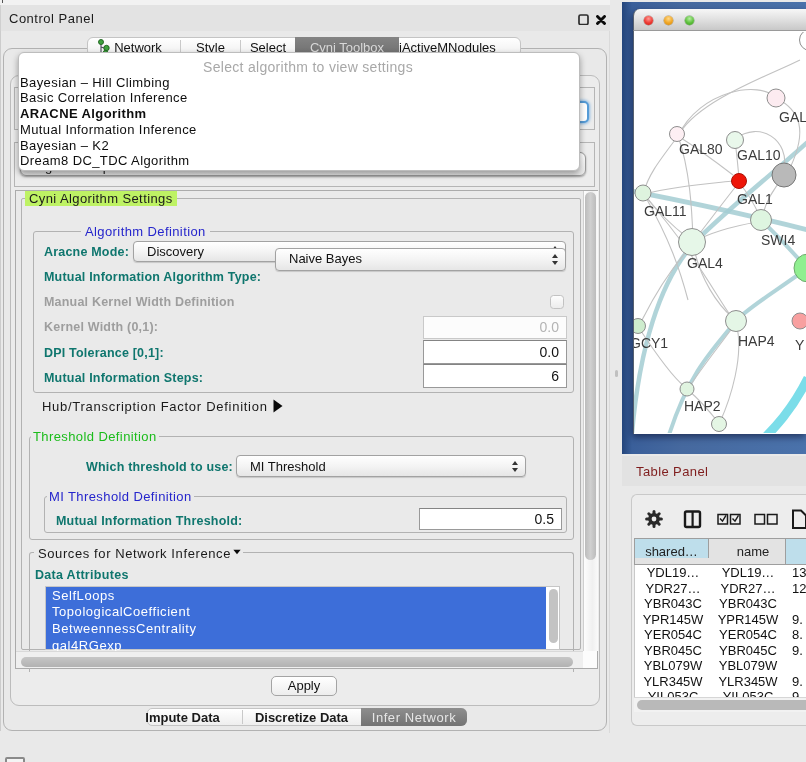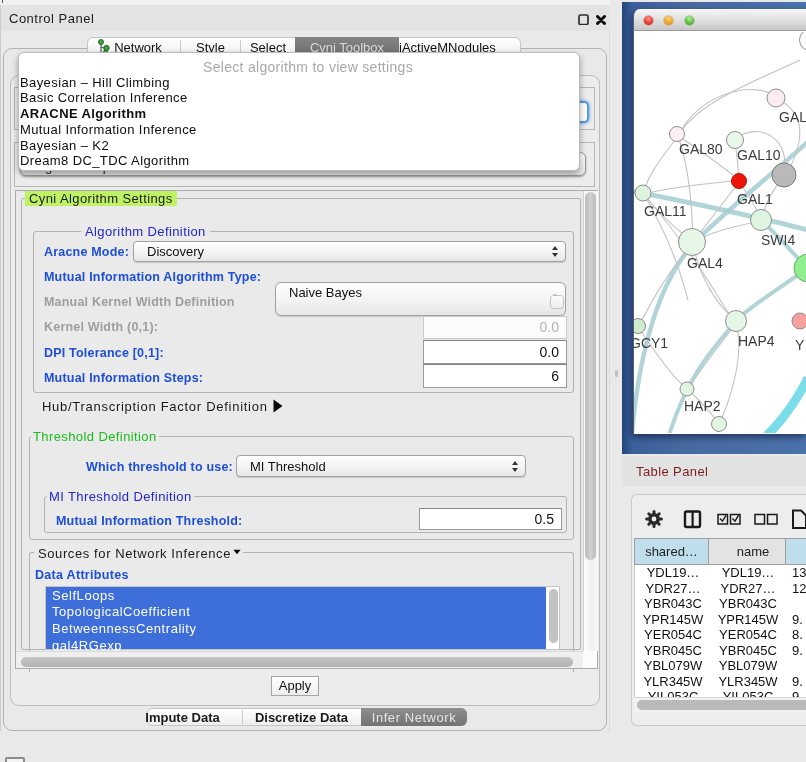--- a/index.html
+++ b/index.html
@@ -1,19 +1,19 @@
 <!DOCTYPE html>
 <html><head>
 <meta charset="utf-8">
 <style>
   * { margin:0; padding:0; box-sizing:border-box; }
   html,body { width:806px; height:762px; overflow:hidden; }
   body { font-family:"Liberation Sans", sans-serif; background:#e9e9e9; position:relative; }
   .abs { position:absolute; }
-  .boldlbl { position:absolute; font-size:12.5px; font-weight:bold; color:#1d4ed8; letter-spacing:0.2px; }
+  .boldlbl { position:absolute; font-size:12.5px; font-weight:bold; color:#0f766e; letter-spacing:0.2px; }
   .combo {
     position:absolute; border:1px solid #a2a2a2; border-radius:4px;
     background:linear-gradient(#ffffff,#f4f4f4 50%,#e6e6e6);
     box-shadow:0 1px 1px rgba(0,0,0,0.15);
     font-size:13px; color:#111;
   }
   .combo .txt { position:absolute; left:13px; top:2px; }
   .combo .arr { position:absolute; right:6px; top:50%; margin-top:-5.5px; }
   .arr svg { display:block; }
   .field {
@@ -81,21 +81,21 @@
       <span class="txt">Discovery</span>
     <span class="arr">
         <svg width="8" height="11" viewBox="0 0 8 11">
           <path d="M4 0 L7 4 L1 4 Z" fill="#333"></path>
           <path d="M4 11 L7 7 L1 7 Z" fill="#333"></path>
         </svg>
       </span>
   </div>
 
   <div class="boldlbl" style="left:44px; top:270px;">Mutual Information Algorithm Type:</div>
-  <div class="combo" style="left:275px; top:282px; width:291px; height:34px;border-radius:6px;">
+  <div class="combo" style="left:275px; top:248px; width:291px; height:23px;">
       <span class="txt">Naive Bayes</span>
     <span class="arr">
         <svg width="8" height="11" viewBox="0 0 8 11">
           <path d="M4 0 L7 4 L1 4 Z" fill="#333"></path>
           <path d="M4 11 L7 7 L1 7 Z" fill="#333"></path>
         </svg>
       </span>
   </div>
 
   <div class="boldlbl" style="left:44px; top:295px; color:#9e9e9e;">Manual Kernel Width Definition</div>
@@ -147,21 +147,21 @@
   <div class="abs" style="left:52px; top:587.5px; font-size:13px; line-height:16.8px; color:#fff; letter-spacing:0.55px;">SelfLoops<br>TopologicalCoefficient<br>BetweennessCentrality<br>gal4RGexp</div>
   <div class="abs" style="left:549px; top:589px; width:9px; height:54px; background:#c3c3c3; border-radius:5px;"></div>
 
   <div class="abs" style="left:583px; top:191px; width:15px; height:460px; background:linear-gradient(90deg,#fdfdfd,#f0f0f0 60%,#fafafa); border-left:1px solid #cfcfcf;"></div>
   <div class="abs" style="left:584.5px; top:192px; width:11px; height:368px; background:linear-gradient(90deg,#bcbcbc,#d0d0d0 50%,#bcbcbc); border-radius:6px;"></div>
 
   <div class="abs" style="left:16px; top:651px; width:567px; height:17px; background:#efefef; border-top:1px solid #d9d9d9;"></div>
   <div class="abs" style="left:21px; top:656.5px; width:552px; height:10.5px; background:linear-gradient(#c6c6c6,#b2b2b2); border-radius:5px;"></div>
   <div class="abs" style="left:583px; top:651px; width:14px; height:17px; background:#fcfcfc;"></div>
 
-  <div class="abs" style="left:271px; top:676px; width:48px; height:20px; border:1px solid #a4a4a4; border-radius:0; background:linear-gradient(#ffffff,#ededed); font-size:13px; color:#111; text-align:center; line-height:18px;">Apply</div>
+  <div class="abs" style="left:271px; top:676px; width:66px; height:20px; border:1px solid #a4a4a4; border-radius:5px; background:linear-gradient(#ffffff,#ededed); font-size:13px; color:#111; text-align:center; line-height:18px;">Apply</div>
 
   <div class="abs" style="left:147px; top:708px; width:320px; height:18px; background:linear-gradient(#ffffff,#eeeeee); border:1px solid #c4c4c4; border-radius:5px;"></div>
   <div class="abs" style="left:242px; top:710px; width:1px; height:14px; background:#c9c9c9;"></div>
   <div class="abs" style="left:361px; top:708px; width:106px; height:18px; background:linear-gradient(#8e8e8e,#737373); border-radius:0 6px 6px 0;"></div>
   <div class="abs" style="left:135px; top:710px; width:95px; text-align:center; font-size:13px; font-weight:bold; color:#1a1a1a;">Impute Data</div>
   <div class="abs" style="left:242px; top:710px; width:119px; text-align:center; font-size:13px; font-weight:bold; color:#1a1a1a;">Discretize Data</div>
   <div class="abs" style="left:361px; top:710px; width:106px; text-align:center; font-size:13px; color:#e6e6e6; letter-spacing:0.55px;">Infer Network</div>
 
   <div class="abs" style="left:18px; top:52px; width:562px; height:119px; background:#ffffff; border:1px solid #bdbdbd; border-radius:6px; box-shadow:0 3px 6px rgba(0,0,0,0.35); z-index:30;"></div>
   <div class="abs" style="left:18px; top:59px; width:562px; text-align:center; font-size:14px; color:#a8a8a8; letter-spacing:0.3px; z-index:31;margin-left:9px;">Select algorithm to view settings</div>
@@ -275,21 +275,21 @@
 
   <g stroke="#1a1a1a" stroke-width="1.5" fill="none">
     <rect x="110" y="6.5" width="9.5" height="9.5"></rect>
     <rect x="122.5" y="6.5" width="9.5" height="9.5"></rect>
   </g>
 
   <path d="M148 2.5 L156 2.5 L161 7.5 L161 20 L148 20 Z" fill="none" stroke="#1a1a1a" stroke-width="2"></path>
 </svg>
 
 <div class="abs" style="left:634px; top:538px; width:172px; height:27px; background:#e3e3e3; border:1px solid #9e9e9e; border-right:none;"></div>
-<div class="abs" style="left:635px; top:539px; width:74px; height:25px; background:#bedeeb; border-right:1px solid #9e9e9e; font-size:13px; color:#222; text-align:center; line-height:25px;">shared…</div>
+<div class="abs" style="left:635px; top:539px; width:74px; height:19px; background:#bedeeb; border-right:1px solid #9e9e9e; font-size:13px; color:#222; text-align:center; line-height:25px;">shared…</div>
 <div class="abs" style="left:710px; top:539px; width:86px; height:25px; font-size:13px; color:#222; text-align:center; line-height:25px;">name</div>
 <div class="abs" style="left:785px; top:539px; width:21px; height:25px; background:#bedeeb; border-left:1px solid #9e9e9e;"></div>
 
 <div class="abs" style="left:634px; top:565px; width:172px; height:132px; background:#fff; border-left:1px solid #c9c9c9; overflow:hidden;">
   <div class="abs" style="left:1px; top:0px; width:74px; text-align:center; font-size:13px; line-height:15.5px; color:#111;">YDL19…<br>YDR27…<br>YBR043C<br>YPR145W<br>YER054C<br>YBR045C<br>YBL079W<br>YLR345W<br>YIL053C</div>
   <div class="abs" style="left:76px; top:0px; width:74px; text-align:center; font-size:13px; line-height:15.5px; color:#111;">YDL19…<br>YDR27…<br>YBR043C<br>YPR145W<br>YER054C<br>YBR045C<br>YBL079W<br>YLR345W<br>YIL053C</div>
   <div class="abs" style="left:157px; top:0px; width:20px; font-size:13px; line-height:15.5px; color:#111;">13<br>12<br><br>9.<br>8.<br>9.<br><br>9.<br>9.</div>
 </div>
 
 <div class="abs" style="left:634px; top:697px; width:172px; height:15px; background:#f2f2f2; border-top:1px solid #d6d6d6;"></div>

